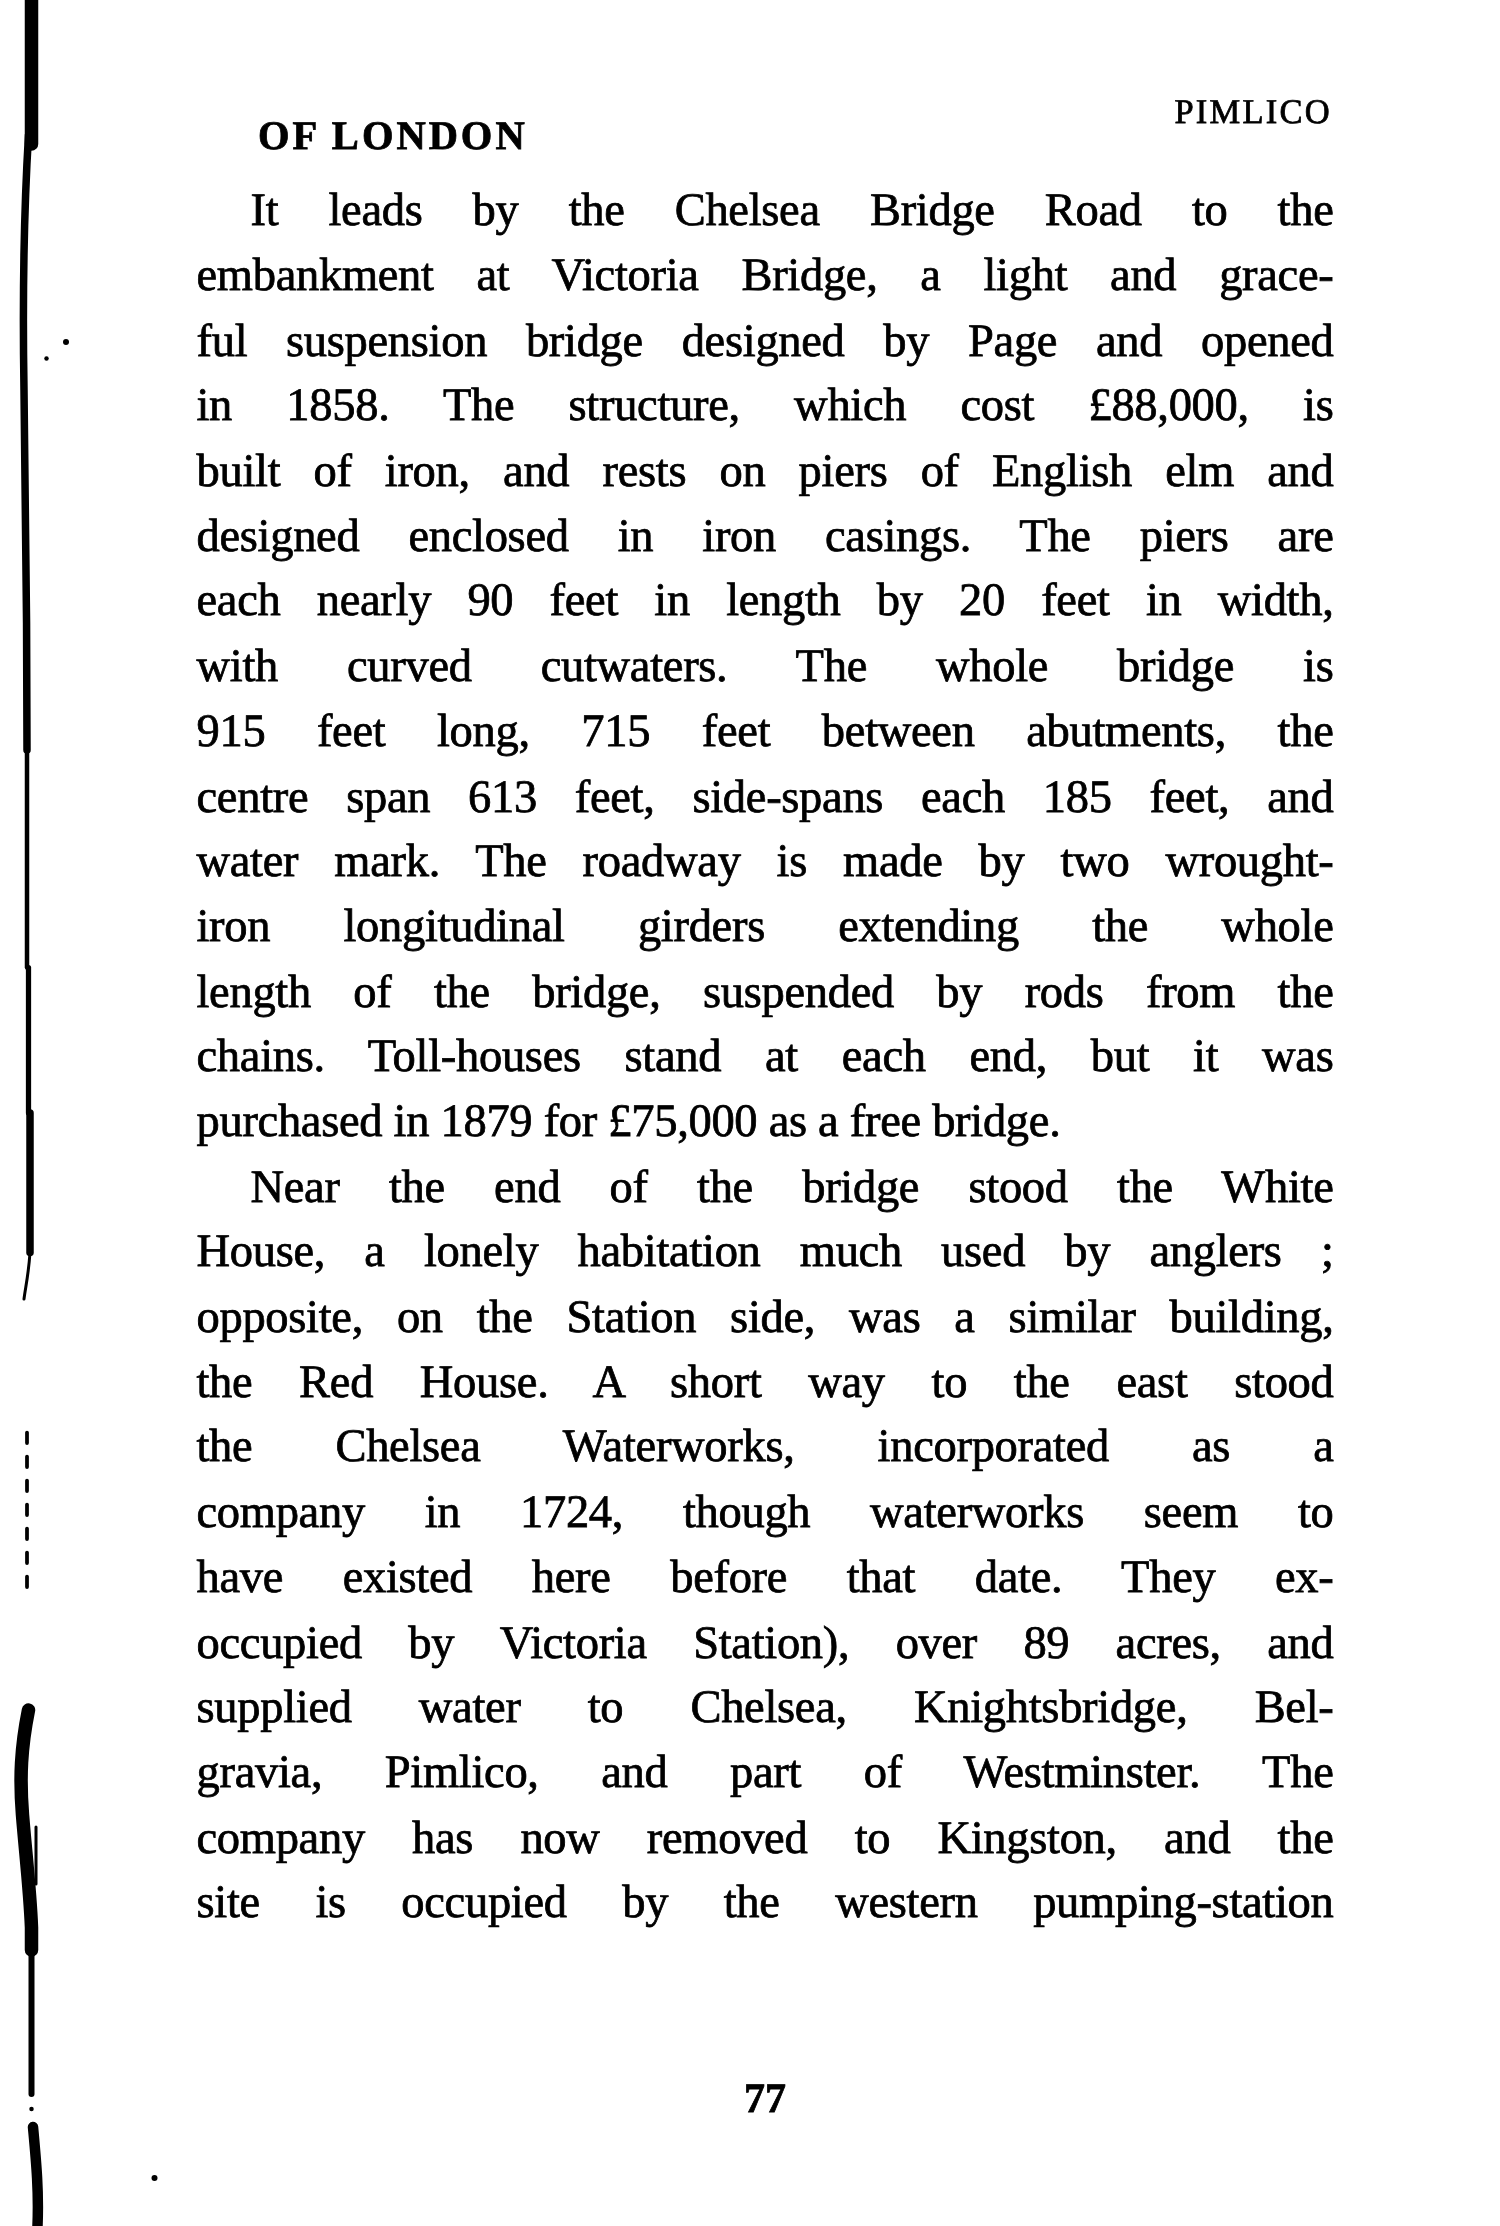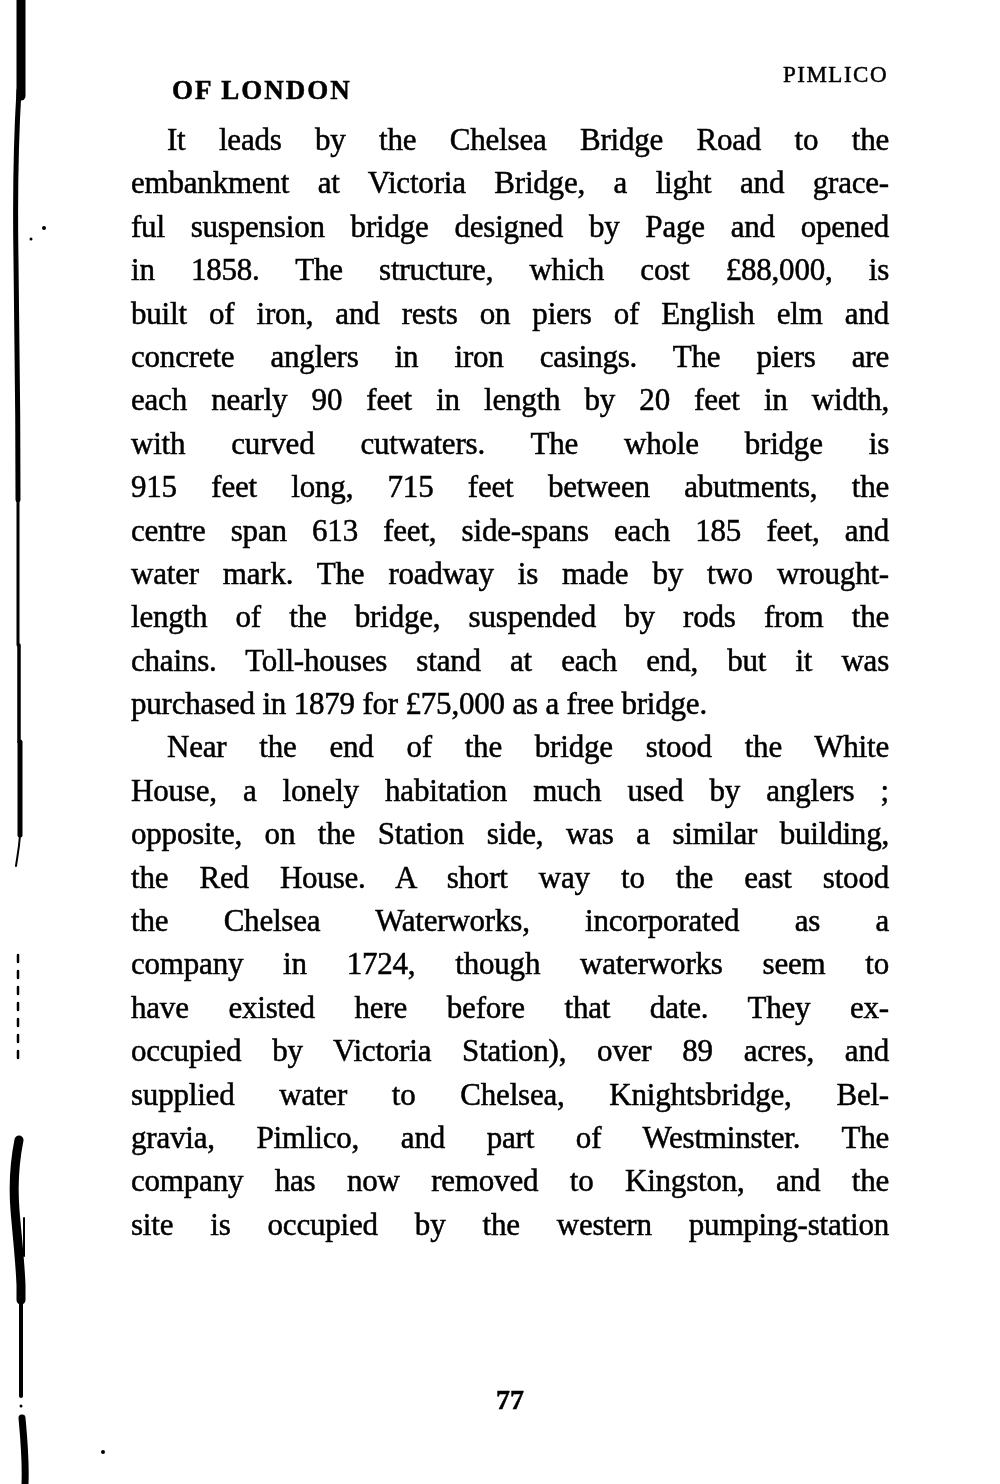--- a/index.html
+++ b/index.html
@@ -94,26 +94,27 @@
   <div class="page-heading">OF LONDON</div>
 
   <div class="running-head">PIMLICO</div>
 
   <div class="body-text">
       <div class="line indent">It leads by the Chelsea Bridge Road to the</div>
       <div class="line">embankment at Victoria Bridge, a light and grace-</div>
       <div class="line">ful suspension bridge designed by Page and opened</div>
       <div class="line">in 1858. The structure, which cost £88,000, is</div>
       <div class="line">built of iron, and rests on piers of English elm and</div>
-      <div class="line">concrete anglers in iron casings. The piers are</div>
+      <div class="line">designed enclosed in iron casings. The piers are</div>
       <div class="line">each nearly 90 feet in length by 20 feet in width,</div>
       <div class="line">with curved cutwaters. The whole bridge is</div>
       <div class="line">915 feet long, 715 feet between abutments, the</div>
       <div class="line">centre span 613 feet, side-spans each 185 feet, and</div>
       <div class="line">water mark. The roadway is made by two wrought-</div>
+      <div class="line">iron longitudinal girders extending the whole</div>
       <div class="line">length of the bridge, suspended by rods from the</div>
       <div class="line">chains. Toll-houses stand at each end, but it was</div>
       <div class="line para-end">purchased in 1879 for £75,000 as a free bridge.</div>
       <div class="line indent">Near the end of the bridge stood the White</div>
       <div class="line">House, a lonely habitation much used by anglers ;</div>
       <div class="line">opposite, on the Station side, was a similar building,</div>
       <div class="line">the Red House. A short way to the east stood</div>
       <div class="line">the Chelsea Waterworks, incorporated as a</div>
       <div class="line">company in 1724, though waterworks seem to</div>
       <div class="line">have existed here before that date. They ex-</div>

